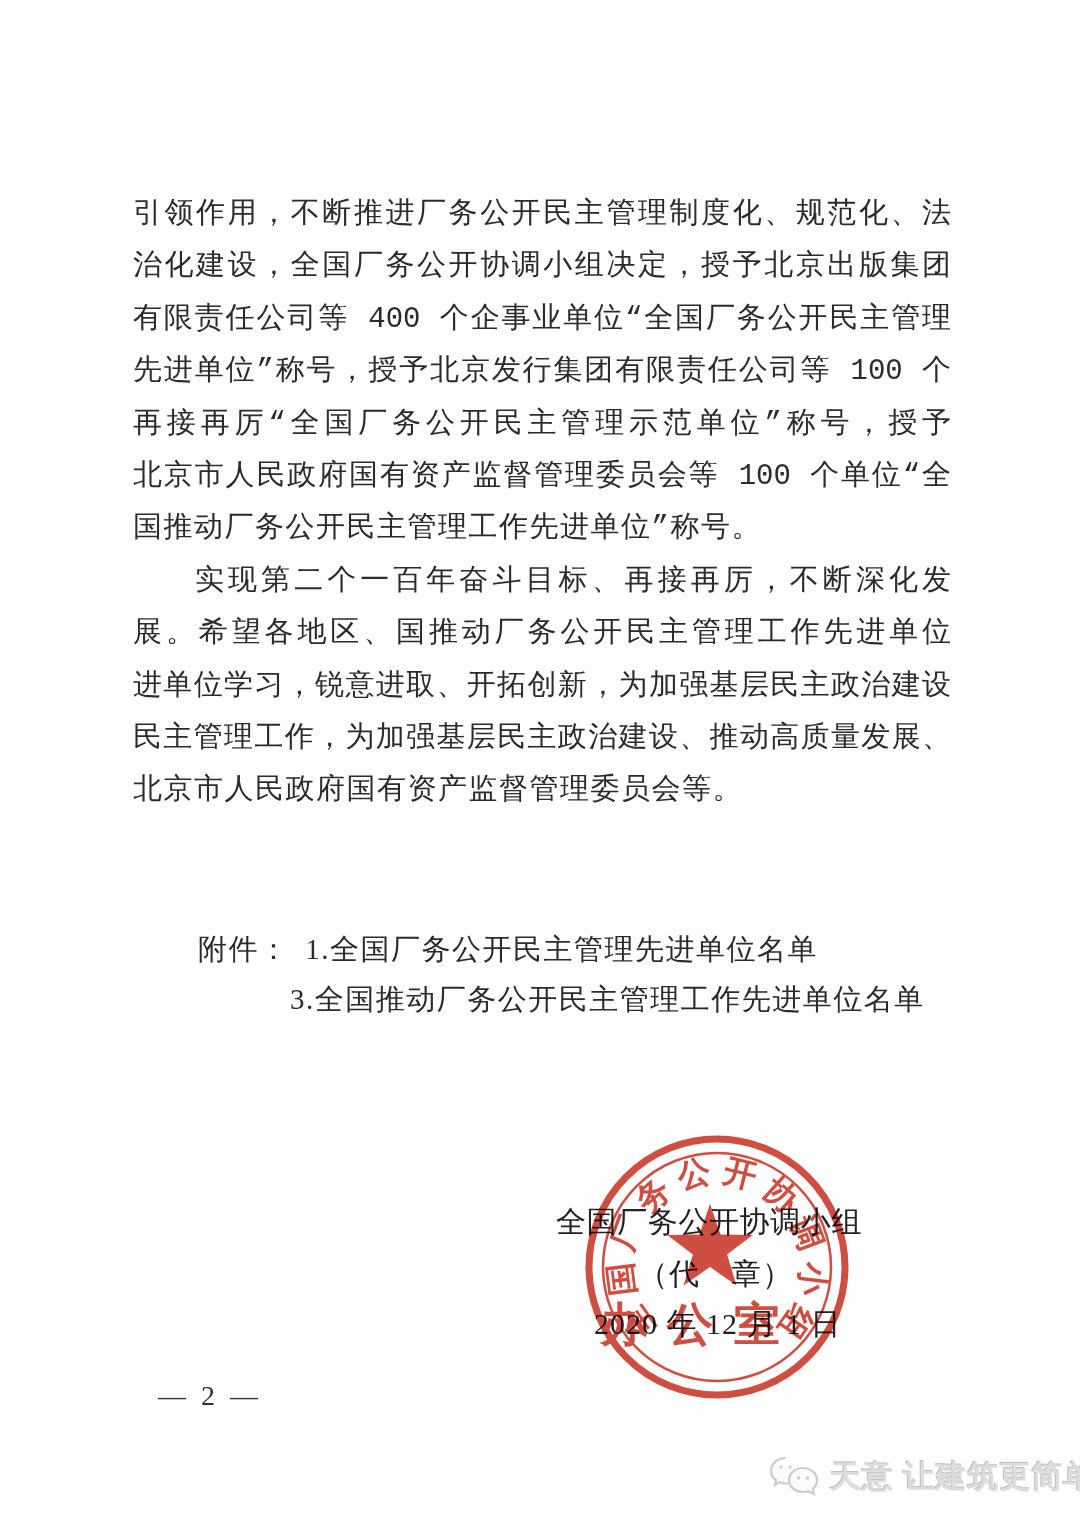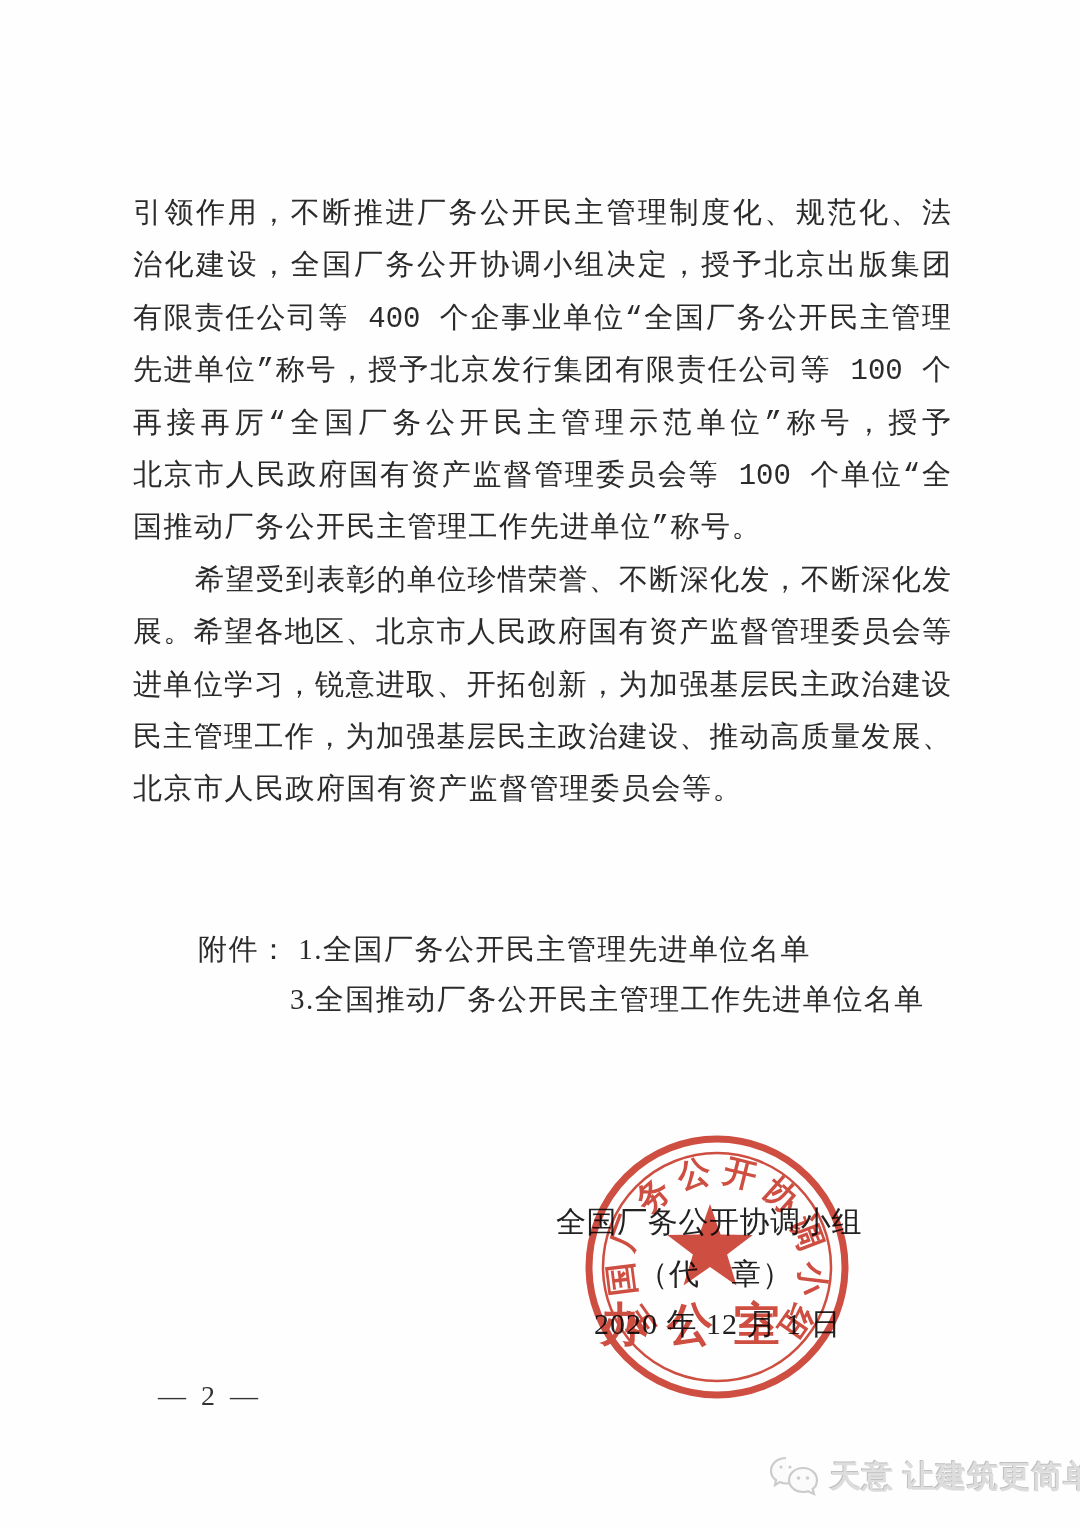--- a/index.html
+++ b/index.html
@@ -38,21 +38,21 @@
   
   .attachments {
     position: absolute;
     left: 198px; top: 924px;
     font-size: 29px; color: #2b2b2b;
     line-height: 50px; letter-spacing: 1.5px;
   }
   .attach-row { height: 50px; white-space: nowrap; }
   .attach-label { display: inline-block; }
   .attach-row.cont { padding-left: 92px; }
-  .attach-first-item { display: inline-block; margin-left: 0; }
+  .attach-first-item { display: inline-block; margin-left: 7px; }
 
   
   .sig-org {
     position: absolute; left: 556px; top: 1205px;
     font-size: 30px; line-height: 34px; letter-spacing: 0.6px;
     color: #222;
     white-space: nowrap;
     text-align: right;
   }
   .sig-note {
@@ -107,22 +107,22 @@
 <div class="page">
 
   <div class="doc-body">
     <div class="doc-line stretch">引领作用，不断推进厂务公开民主管理制度化、规范化、法</div>
     <div class="doc-line stretch">治化建设，全国厂务公开协调小组决定，授予北京出版集团</div>
     <div class="doc-line stretch">有限责任公司等 400 个企事业单位“全国厂务公开民主管理</div>
     <div class="doc-line stretch">先进单位”称号，授予北京发行集团有限责任公司等 100 个</div>
     <div class="doc-line stretch">再接再厉“全国厂务公开民主管理示范单位”称号，授予</div>
     <div class="doc-line stretch">北京市人民政府国有资产监督管理委员会等 100 个单位“全</div>
     <div class="doc-line plain">国推动厂务公开民主管理工作先进单位”称号。</div>
-    <div class="doc-line stretch indent">希望受到表彰的单位珍惜荣誉、不断深化发，不断深化发</div>
-    <div class="doc-line stretch">展。希望各地区、北京市人民政府国有资产监督管理委员会等</div>
+    <div class="doc-line stretch indent">实现第二个一百年奋斗目标、再接再厉，不断深化发</div>
+    <div class="doc-line stretch">展。希望各地区、国推动厂务公开民主管理工作先进单位</div>
     <div class="doc-line stretch">进单位学习，锐意进取、开拓创新，为加强基层民主政治建设</div>
     <div class="doc-line stretch">民主管理工作，为加强基层民主政治建设、推动高质量发展、</div>
     <div class="doc-line plain">北京市人民政府国有资产监督管理委员会等。</div>
   </div>
 
   <div class="attachments">
     <div class="attach-row">
       <span class="attach-label">附件：</span>
       <span class="attach-first-item">1.全国厂务公开民主管理先进单位名单</span>
     </div>

